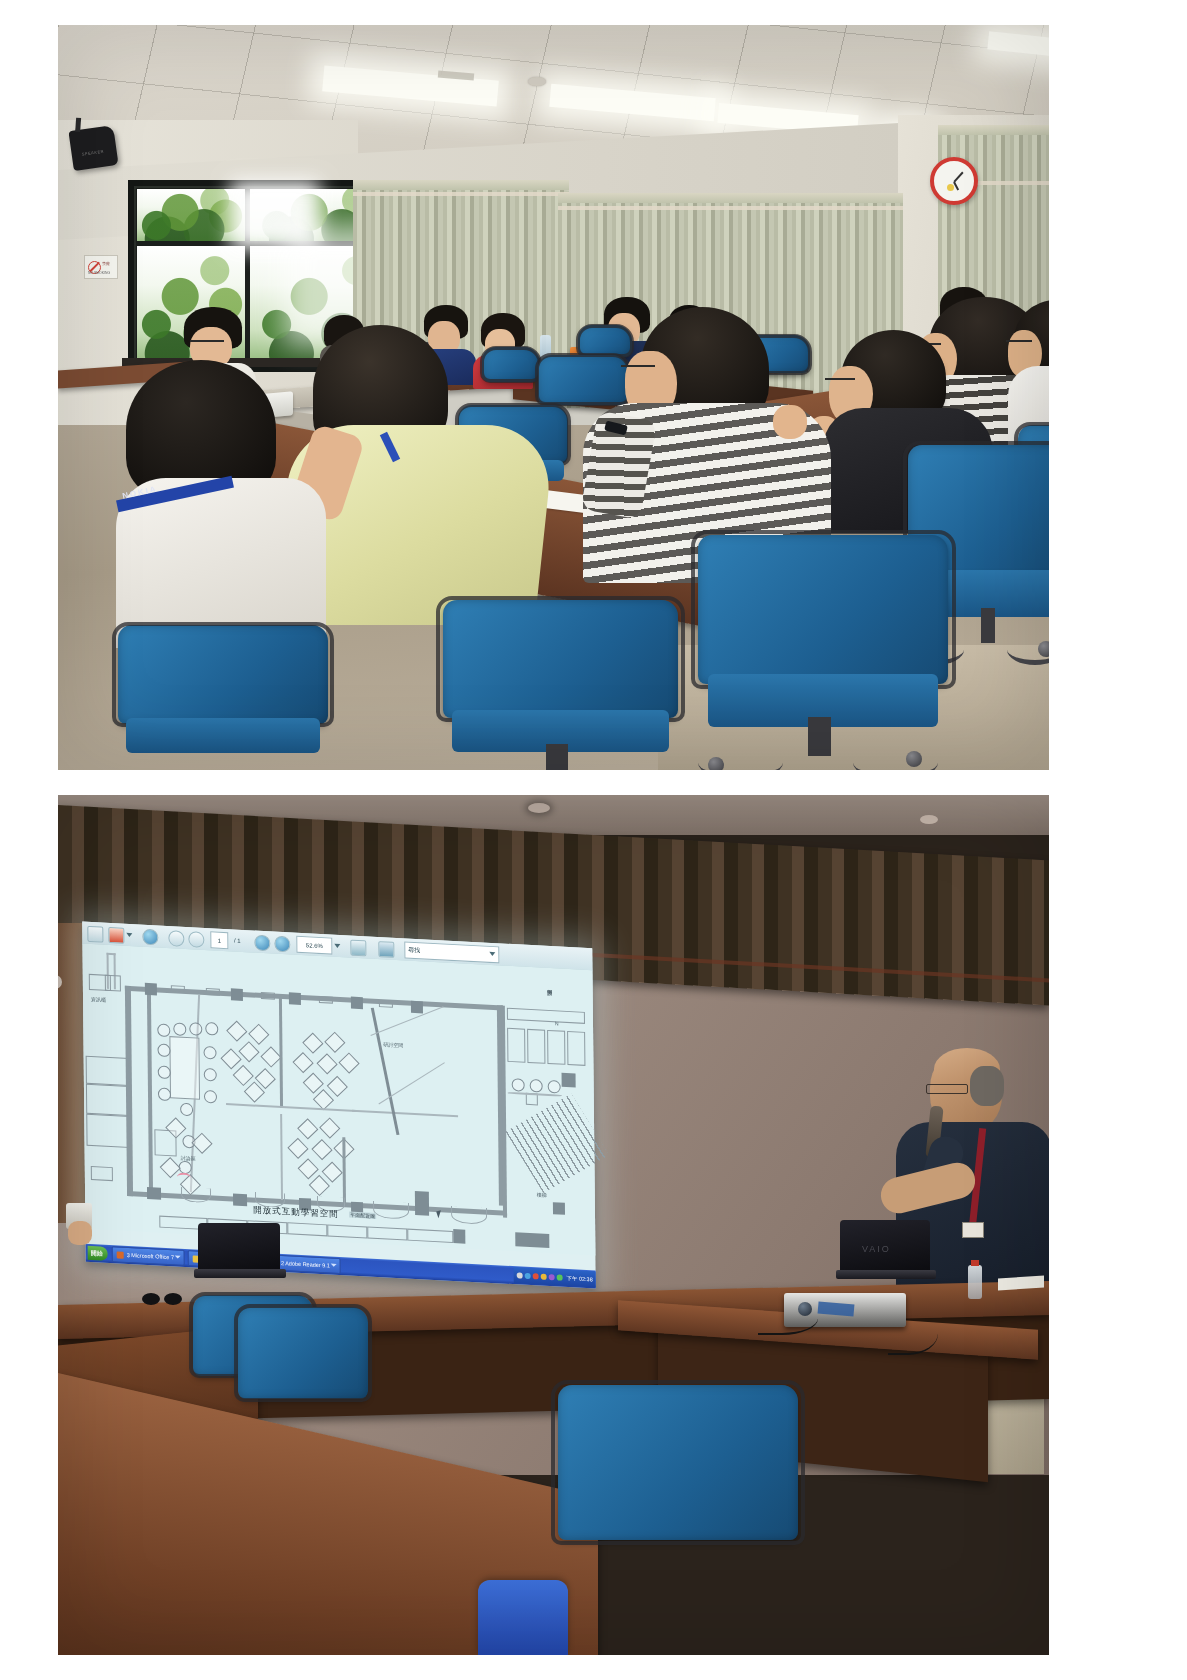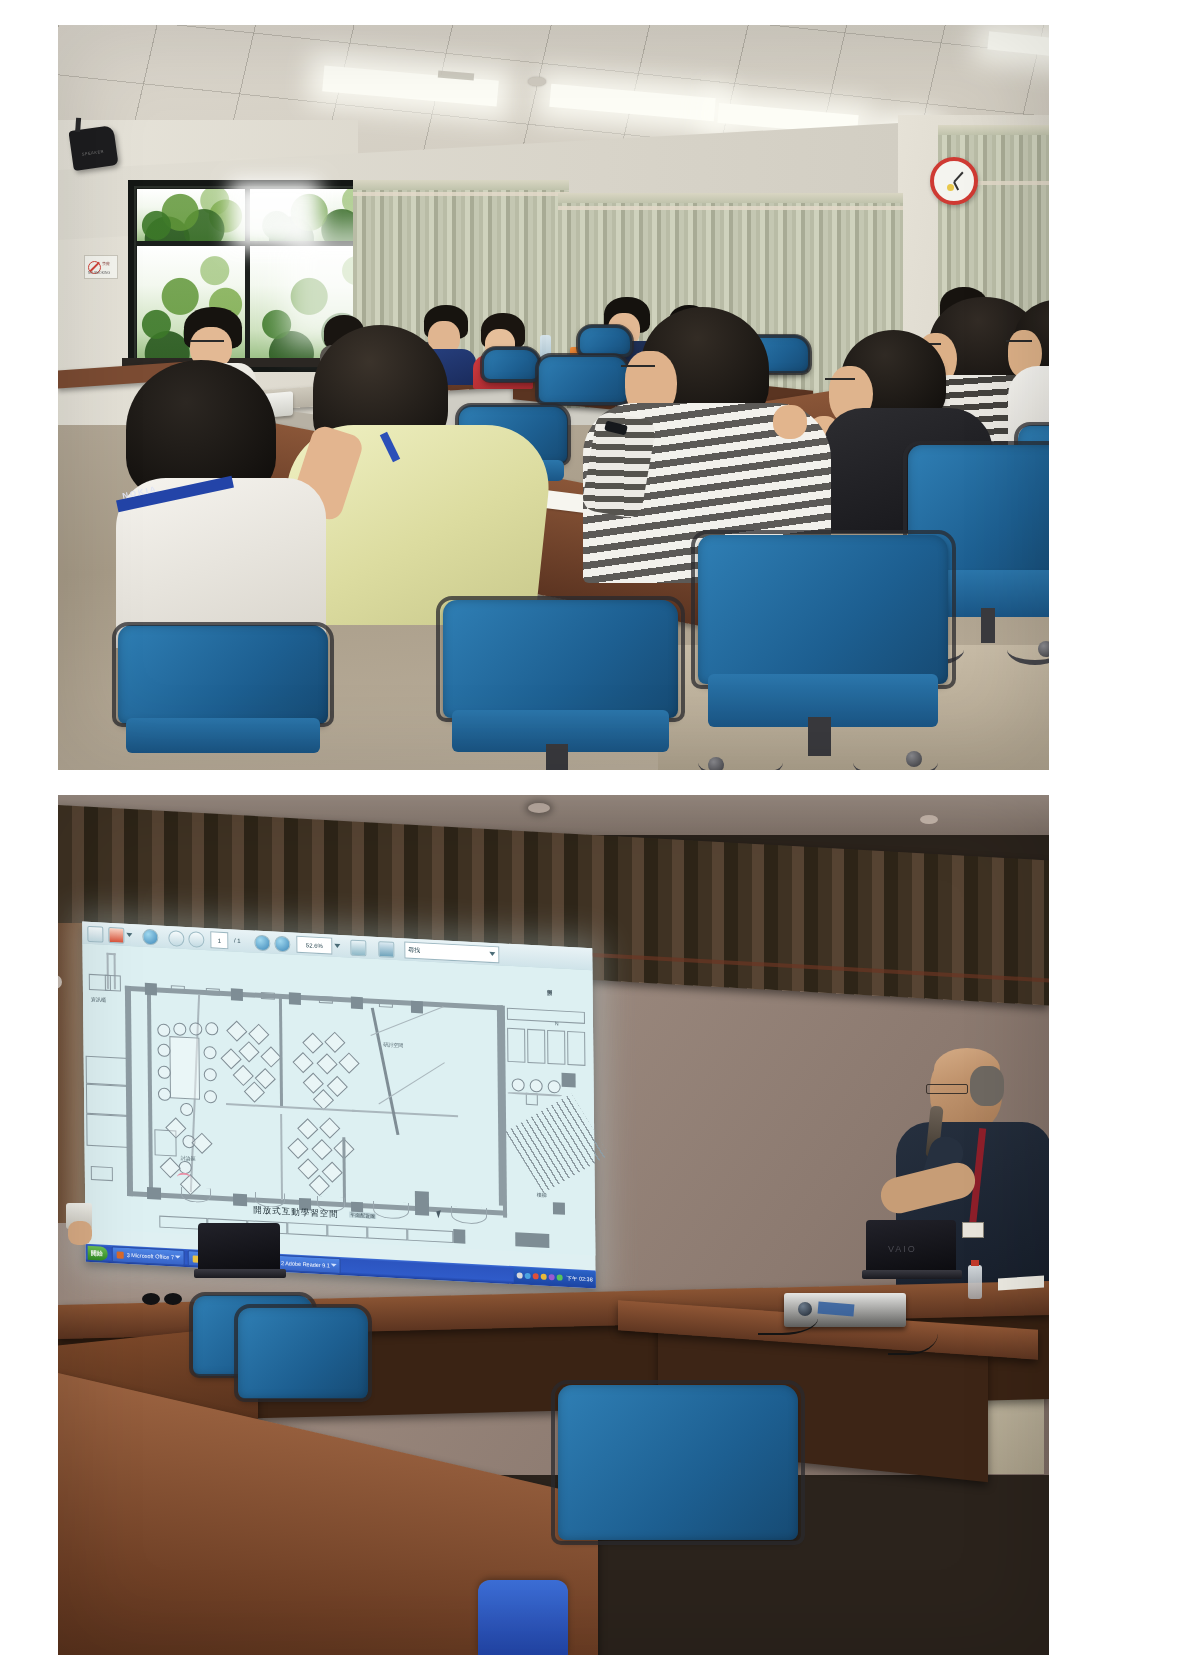--- a/index.html
+++ b/index.html
@@ -381,21 +381,21 @@
   #pres .pants{position:absolute;left:30px;top:274px;width:136px;height:150px;
      background:linear-gradient(160deg,#cdc4ad,#a89e88);border-radius:8px 8px 0 0;}
   #pres .shoe{position:absolute;left:36px;top:406px;width:42px;height:16px;border-radius:8px;background:#171513;}
 
   
   .laptop{position:absolute;}
   .laptop .lid{position:absolute;left:0;top:0;width:100%;height:66%;
      background:linear-gradient(170deg,#22222a,#0c0c10);border-radius:4px 4px 1px 1px;}
   .laptop .base{position:absolute;left:-5%;top:64%;width:112%;height:12%;
      background:linear-gradient(180deg,#3a3a42,#1a1a20);border-radius:2px;}
-  #lap-right{left:808px;top:425px;width:90px;height:78px;}
+  #lap-right{left:782px;top:425px;width:90px;height:78px;}
   #lap-right .brand{position:absolute;left:22px;top:24px;font-size:9px;color:#4a4a52;letter-spacing:2px;}
   #lap-left{left:140px;top:428px;width:82px;height:72px;}
   .projector{position:absolute;left:726px;top:498px;width:122px;height:34px;border-radius:3px;
      background:linear-gradient(180deg,#e5e5e3,#9c9c9a 55%,#5e5e5c);box-shadow:0 3px 5px rgba(0,0,0,.5);}
   .projector .lens{position:absolute;left:14px;top:9px;width:14px;height:14px;border-radius:50%;
      background:radial-gradient(circle at 35% 30%,#6d7c8c,#1d2530);}
   .projector .vent{position:absolute;left:34px;top:10px;width:36px;height:12px;background:#2f5d9e;
      opacity:.85;}
   .cable{position:absolute;border-bottom:2px solid #141414;border-radius:0 0 60% 0;}
 

